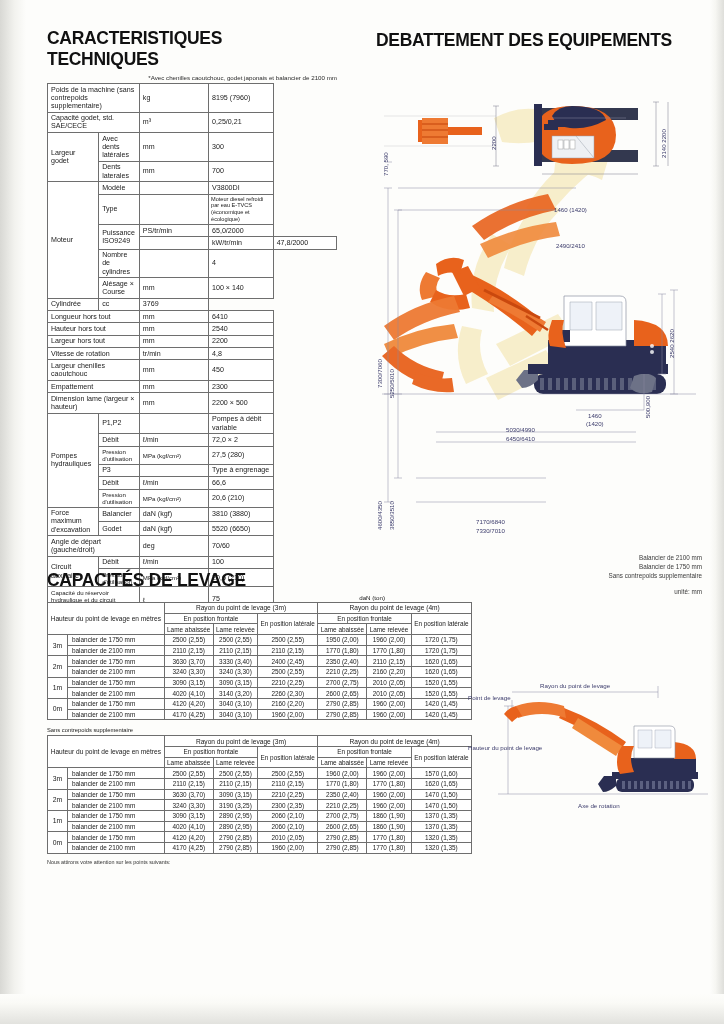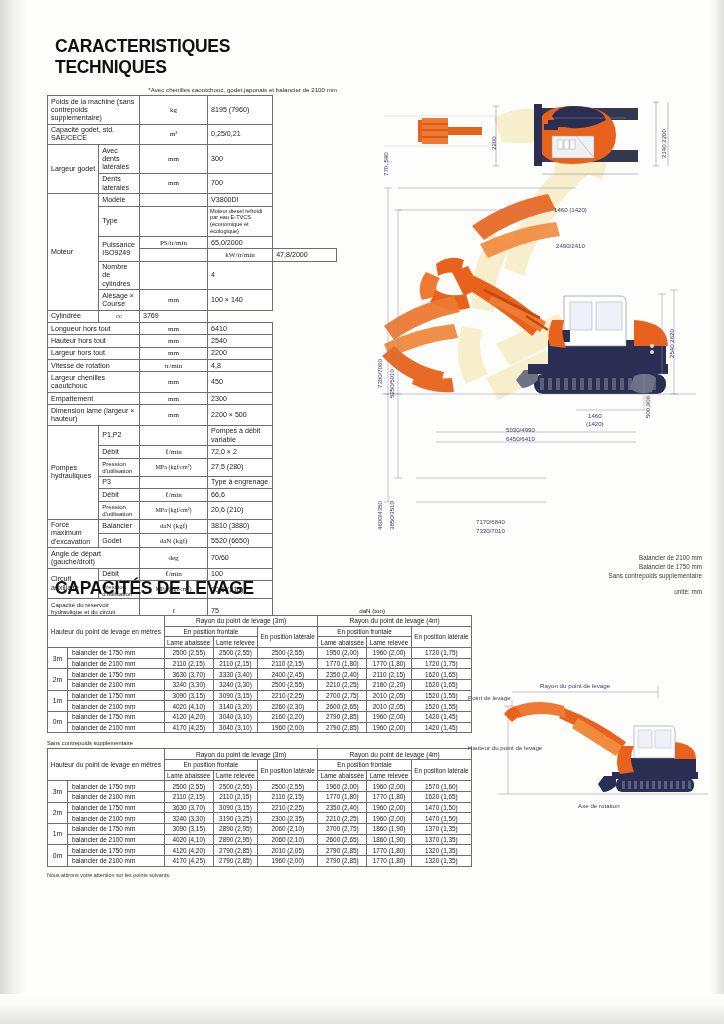--- a/index.html
+++ b/index.html
@@ -19,35 +19,35 @@
   
   .scan-edge-l { position:absolute; left:0; top:0; width:26px; height:1024px;
     background:linear-gradient(90deg,#d8d8d4 0%,#f2f2ee 55%,#fdfdfb 100%); }
   .scan-edge-r { position:absolute; right:0; top:0; width:14px; height:1024px;
     background:linear-gradient(270deg,#dedeDa 0%,#f6f6f2 60%,#fdfdfb 100%); }
   .scan-edge-b { position:absolute; left:0; bottom:0; width:724px; height:30px;
     background:linear-gradient(0deg,#e2e2de 0%,#fafaf6 70%,#fdfdfb 100%); }
 
   h1.sec {
     font-size:17.5px; font-weight:bold; letter-spacing:-0.3px;
-    margin:8px; color:#111; font-family:"Liberation Sans", sans-serif;
+    margin:0; color:#111; font-family:"Liberation Sans", sans-serif;
   }
 
   
   #specs-section { position:absolute; left:47px; top:28px; width:290px; }
   .sec-note { font-size:6.2px; text-align:right; margin:4px 0 2px 0; color:#2a2a2a; }
 
   table.spec { border-collapse:collapse; width:290px; font-size:7.1px; }
   table.spec td {
     border:0.6px solid #6e6e6e;
     padding:1.6px 3px; vertical-align:middle; line-height:1.15;
     background:#fff;
   }
   .c-lbl { text-align:left;margin-top:20px; }
-  .c-unit { text-align:center; width:42px; white-space:nowrap;font-family:Liberation Serif, serif; }
+  .c-unit { text-align:left; width:42px; white-space:nowrap; }
   .c-val { text-align:left; width:94px; }
   .grp { text-align:left; width:56px; }
   .sub { text-align:left; }
   .tiny { font-size:6.1px; }
   .c-val.multi { font-size:5.6px; line-height:1.22; padding:1px 2px; }
 
   
   #cap-section { position:absolute; left:47px; top:570px; width:338px; }
   .dan { font-size:6.2px; text-align:right; margin:3px 0 1px 0; }
   .subnote { font-size:5.8px; margin:7px 0 2px 0; color:#222; }
@@ -272,20 +272,21 @@
           <tr>
             <td class="c-lbl" colspan="2">Garde au sol</td>
             <td class="c-unit">mm</td>
             <td class="c-val">390</td>
           </tr>
         </tbody>
     </table>
   </div>
 
   <div id="deb-section">
+    <h1 class="sec" id="deb-title">DEBATTEMENT DES EQUIPEMENTS</h1>
 
     <div class="diagram">
       <svg width="330" height="500" viewBox="0 0 330 500">
 
         <g opacity="0.55" fill="#F3E2A5" stroke="none">
           <path d="M118 60 q30 -16 60 -4 l10 22 q-34 10 -62 6 z"></path>
           <path d="M150 150 q24 -40 62 -60 l14 16 q-34 24 -58 58 z"></path>
           <path d="M128 210 q10 -44 38 -72 l18 14 q-26 26 -36 66 z"></path>
           <path d="M96 250 q-4 -40 20 -74 l20 12 q-20 30 -18 66 z"></path>
           <path d="M120 286 l62 -30 14 20 -62 32 z"></path>

